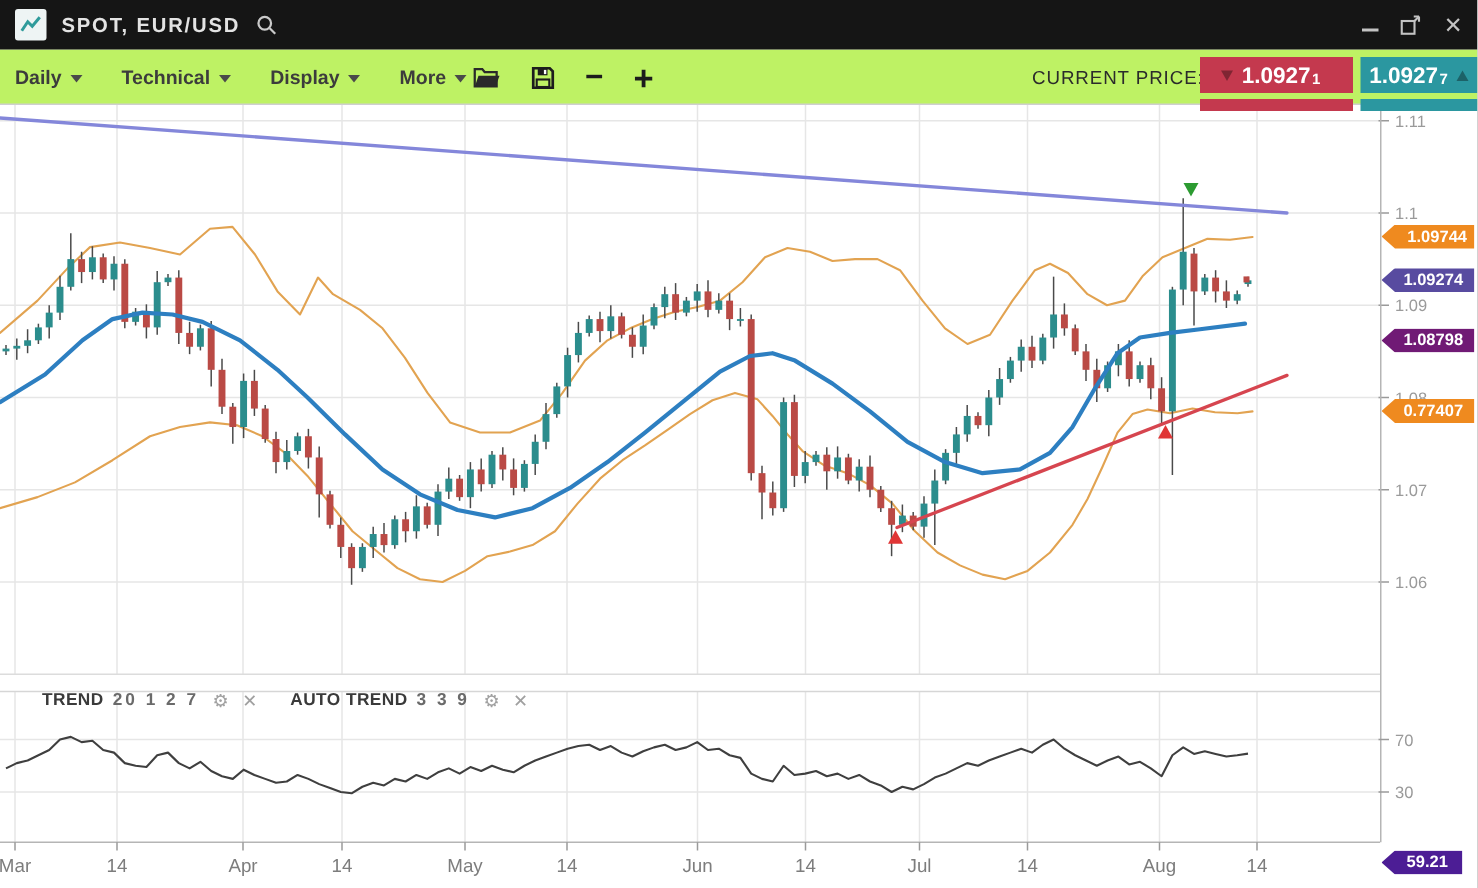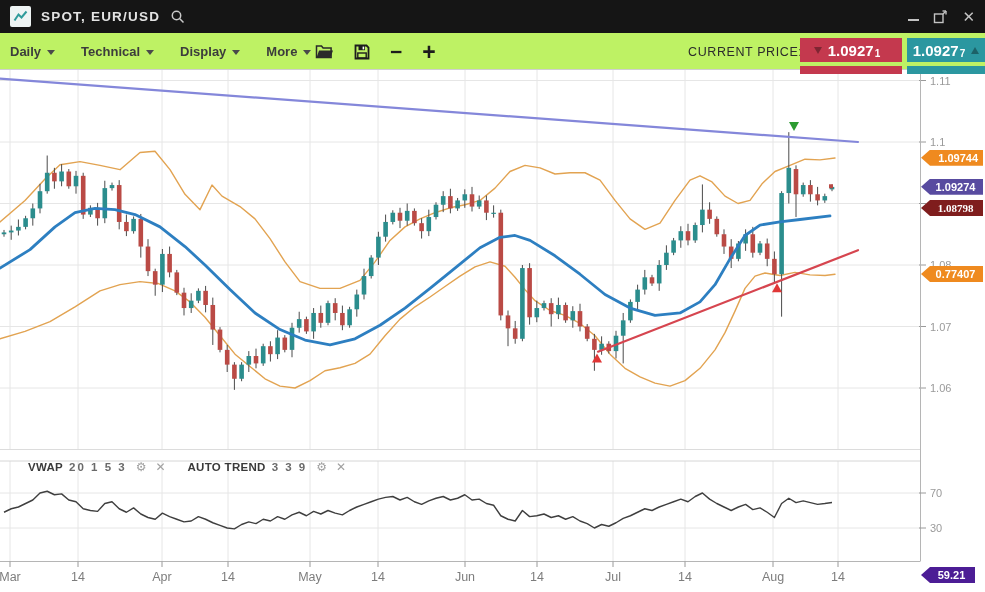--- a/index.html
+++ b/index.html
@@ -451,28 +451,28 @@
         <path d="M789,122.01000000000039 L799,122.01000000000039 L794,131.0100000000004 Z" fill="#2c9b31"></path>
         <path d="M592,362.4800000000007 L602,362.4800000000007 L597,353.4800000000007 Z" fill="#e03636"></path>
         <path d="M772,292.37000000000023 L782,292.37000000000023 L777,283.37000000000023 Z" fill="#e03636"></path>
         <rect x="829" y="184.2800000000006" width="4" height="4" fill="#ba4a45"></rect>
         <polyline points="4,512.25 11.2,508.75 18.4,507 25.6,503.5 32.8,500 40,493 47.2,491.25 54.4,494.75 61.6,493.875 68.8,500 76,501.75 83.2,508.75 90.4,510.5 97.60000000000001,511.375 104.8,503.5 112,501.75 119.2,508.75 126.4,512.25 133.6,507.875 140.8,514 148,517.5 155.20000000000002,519.25 162.4,513.125 169.6,516.625 176.8,519.25 184,521.875 191.20000000000002,521 198.4,516.625 205.6,519.25 212.8,522.75 220,525.375 227.20000000000002,528 234.4,528.875 241.6,524.5 248.8,521.875 256,523.625 263.2,519.25 270.40000000000003,521 277.6,516.625 284.8,519.25 292,514.875 299.2,512.25 306.40000000000003,515.75 313.6,511.375 320.8,514 328,510.5 335.2,513.125 342.40000000000003,514.875 349.6,510.5 356.8,507 364,504.375 371.2,501.75 378.40000000000003,499.125 385.6,497.375 392.8,496.5 400,500 407.2,497.375 414.40000000000003,501.75 421.6,504.375 428.8,500.875 436,498.25 443.2,496.5 450.40000000000003,500 457.6,498.25 464.8,494.75 472,500 479.2,499.125 486.40000000000003,503.5 493.6,505.25 500.8,515.75 508,519.25 515.2,521 522.4,510.5 529.6,516.625 536.8000000000001,515.75 544,514 551.2,517.5 558.4,515.75 565.6,519.25 572.8000000000001,516.625 580,521 587.2,523.625 594.4,528 601.6,524.5 608.8000000000001,526.25 616,522.75 623.2,518.375 630.4,515.75 637.6,512.25 644.8000000000001,508.75 652,510.5 659.2,507 666.4,504.375 673.6,501.75 680.8000000000001,499.125 688,501.75 695.2,496.5 702.4,493 709.6,499.125 716.8000000000001,503.5 724,507 731.2,510.5 738.4,507 745.6,504.375 752.8000000000001,509.625 760,507.875 767.2,512.25 774.4,517.5 781.6,503.5 788.8000000000001,498.25 796,502.625 803.2,500.875 810.4,502.625 817.6,504.375 824.8000000000001,503.5 832,502.44125" fill="none" stroke="#3f3f3f" stroke-width="1.4" stroke-linejoin="round"></polyline>
       </svg>
 
     <div class="pricetag oscbadge" style="min-width:54px;">59.21</div>
 
     <div class="indirow">
-      <span class="indiname">VWAP</span>
-      <span class="indiparams">20 1 5 3</span>
+      <span class="indiname">TREND</span>
+      <span class="indiparams">20 1 2 7</span>
       <span class="indiicon">⚙</span>
       <span class="indiicon">✕</span>
       <span class="indigap"></span>
       <span class="indiname">AUTO TREND</span>
       <span class="indiparams">3 3 9</span>
       <span class="indiicon">⚙</span>
       <span class="indiicon">✕</span>
     </div>
   <div class="pricetag" style="background: rgb(239, 138, 31); top: 79.744px; text-align: right;">1.09744</div>
       <div class="pricetag" style="background: rgb(88, 75, 160); top: 108.649px;">1.09274</div>
-      <div class="pricetag" style="background: #7f1d1d; top: 130px; font-family: Liberation Serif, serif;">1.08798</div>
+      <div class="pricetag" style="background: #701a75; top: 149px;">1.08798</div>
       <div class="pricetag" style="background: rgb(239, 138, 31); top: 196.041px;">0.77407</div>
     </div>
 </div>
 
 </body></html>

